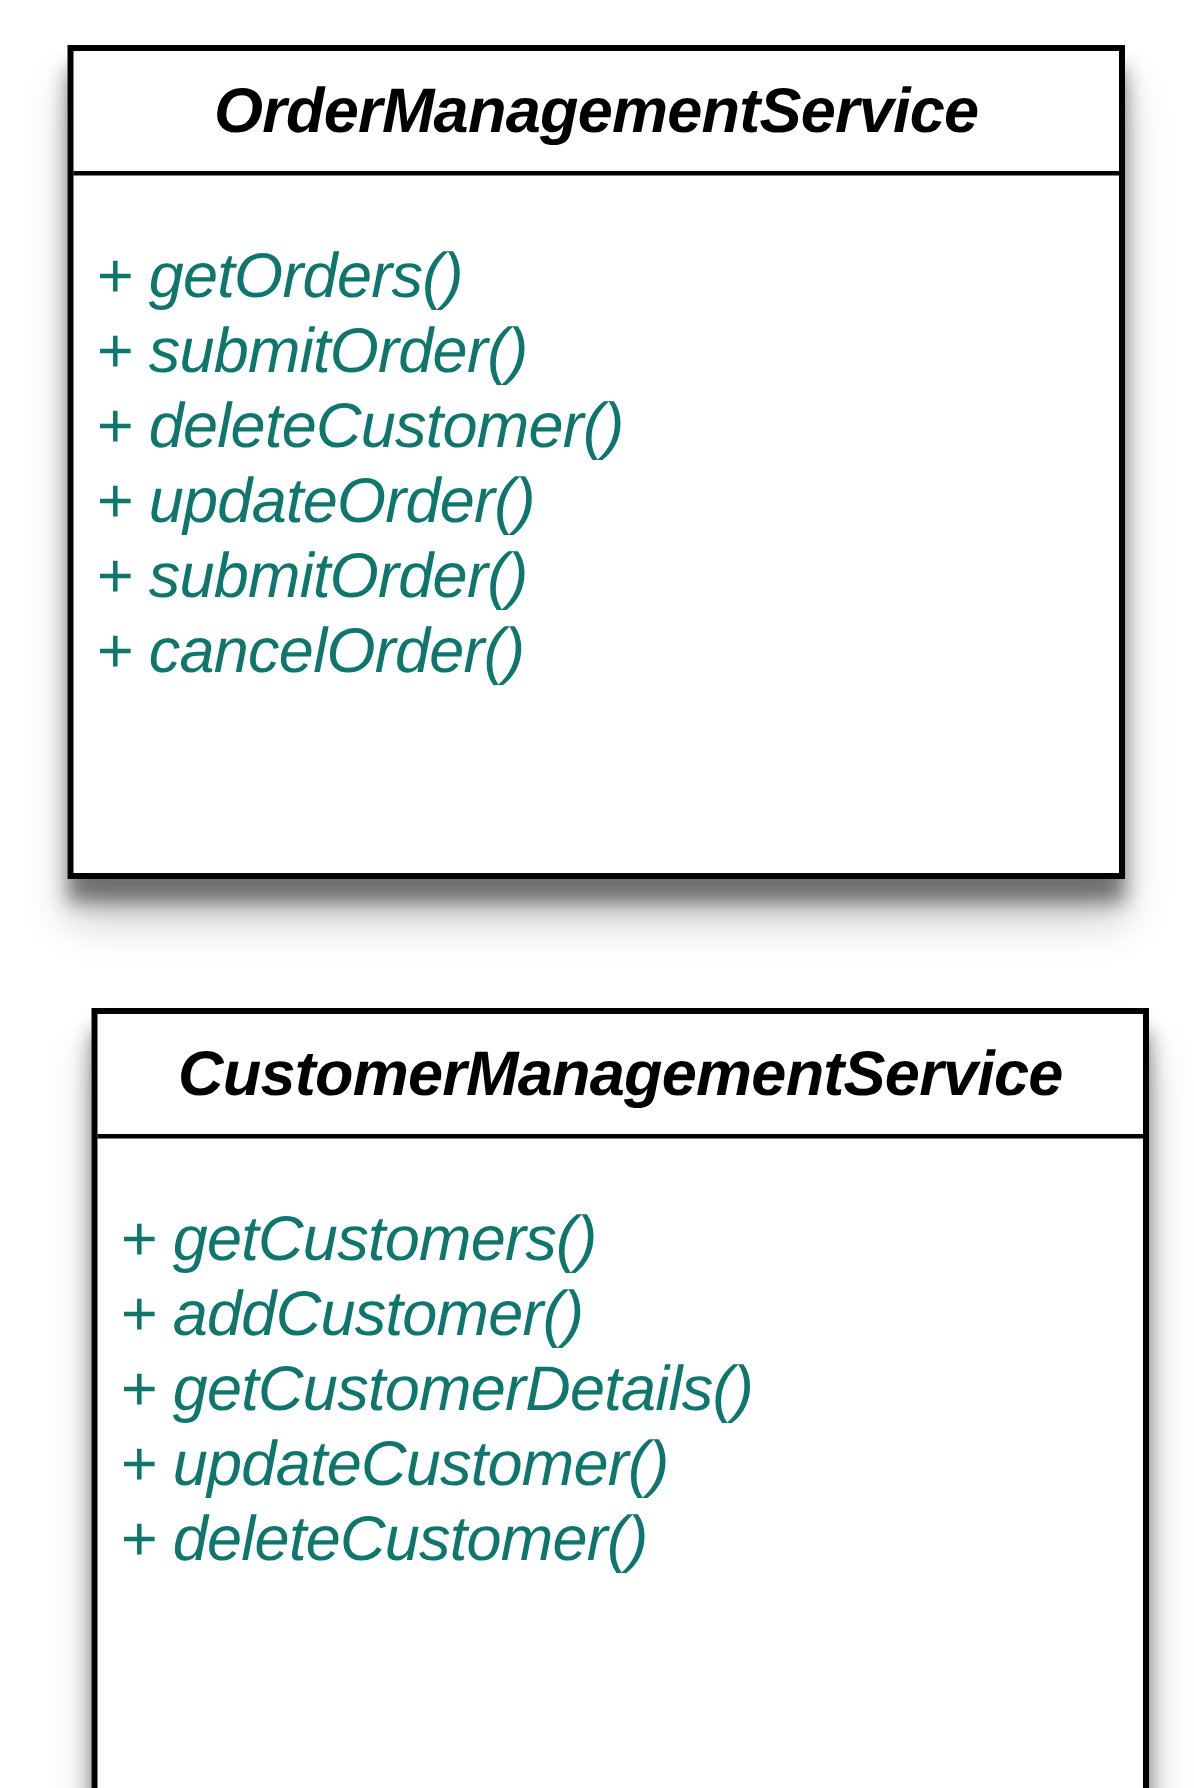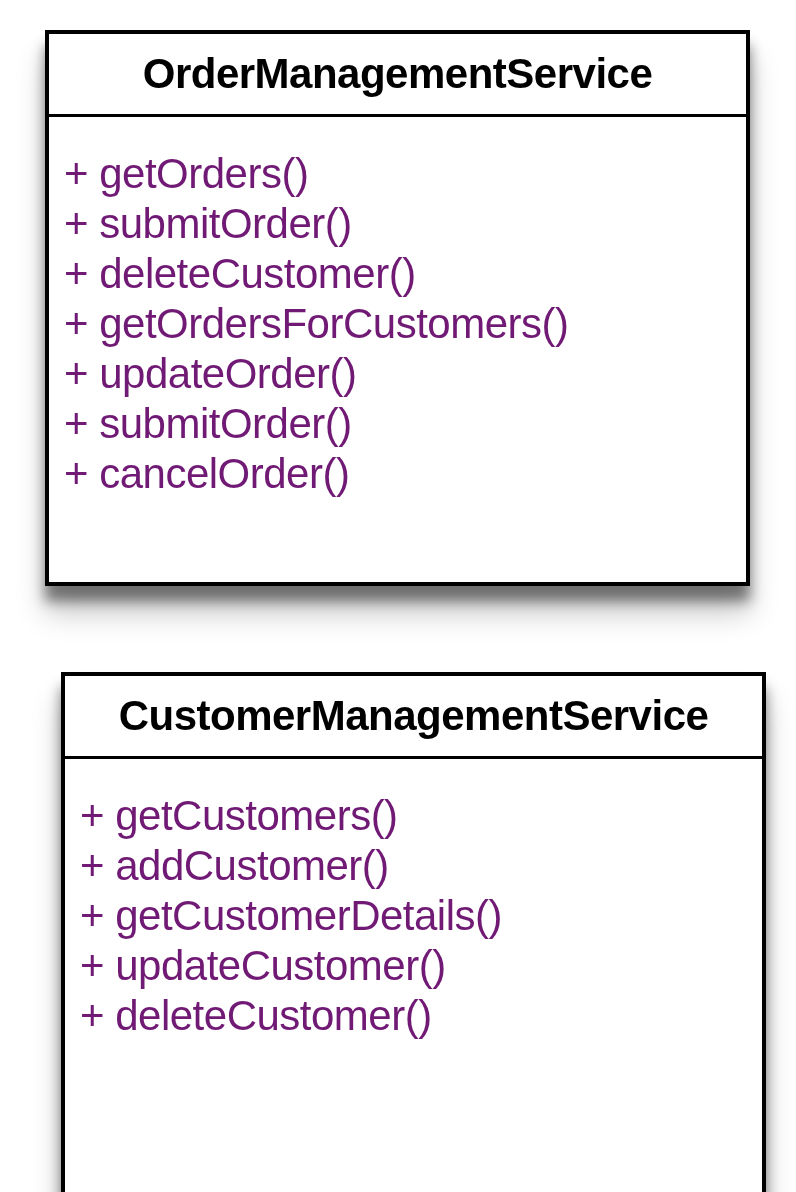--- a/index.html
+++ b/index.html
@@ -10,20 +10,21 @@
     width: 796px;
     height: 1192px;
     background: #ffffff;
     font-family: "Liberation Sans", sans-serif;
     position: relative;
     overflow: hidden;
   }
   .canvas {
     position: absolute;
     inset: 0;
+    font-style: italic;
   }
   .uml-class {
     position: absolute;
     left: 45px;
     width: 705px;
     box-sizing: border-box;
     background: #ffffff;
     border: 4px solid #000000;
     box-shadow:
       0 15px 12px rgba(0, 0, 0, 0.45),
@@ -47,46 +48,45 @@
     justify-content: center;
     font-weight: bold;
     font-size: 42px;
     letter-spacing: -0.5px;
     color: #000000;
     white-space: nowrap;
   }
   .uml-methods {
     list-style: none;
     margin: 0;
-    padding: 32px 8px 0 15px;
+    padding: 42px 8px 0 15px;
     font-size: 42px;
     line-height: 50px;
     letter-spacing: -0.5px;
-    color: #701a75;
+    color: #0f766e;
   }
   .uml-method {
     white-space: nowrap;
   }
 </style>
 </head>
 <body>
 
 <div class="canvas">
 
   <section class="uml-class uml-class--order">
     <header class="uml-title">OrderManagementService</header>
     <ul class="uml-methods">
 
         <li class="uml-method">+ getOrders()</li>
 
         <li class="uml-method">+ submitOrder()</li>
 
         <li class="uml-method">+ deleteCustomer()</li>
 
-        <li class="uml-method">+ getOrdersForCustomers()</li>
 
         <li class="uml-method">+ updateOrder()</li>
 
         <li class="uml-method">+ submitOrder()</li>
 
         <li class="uml-method">+ cancelOrder()</li>
       </ul>
   </section>
 
   <section class="uml-class uml-class--customer">

